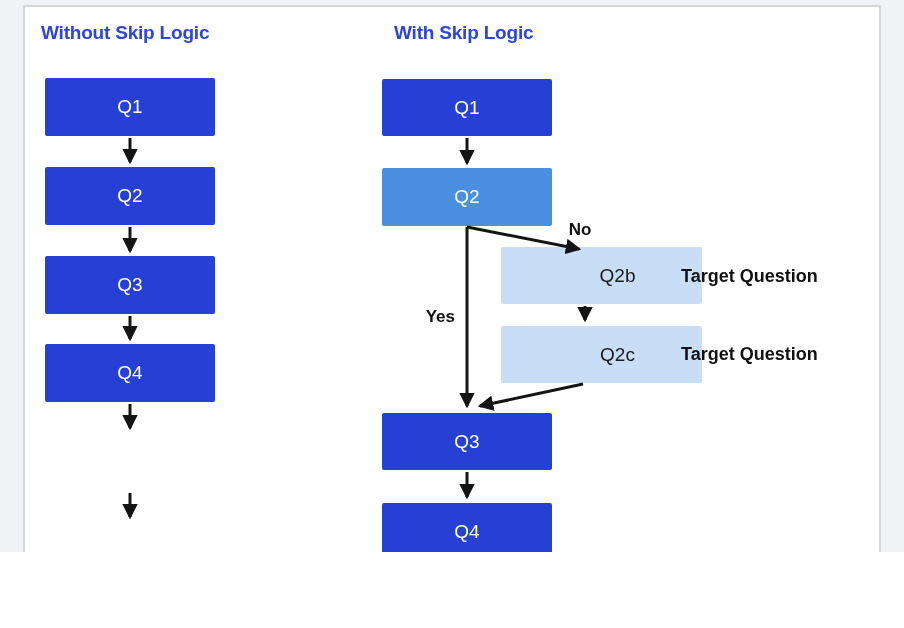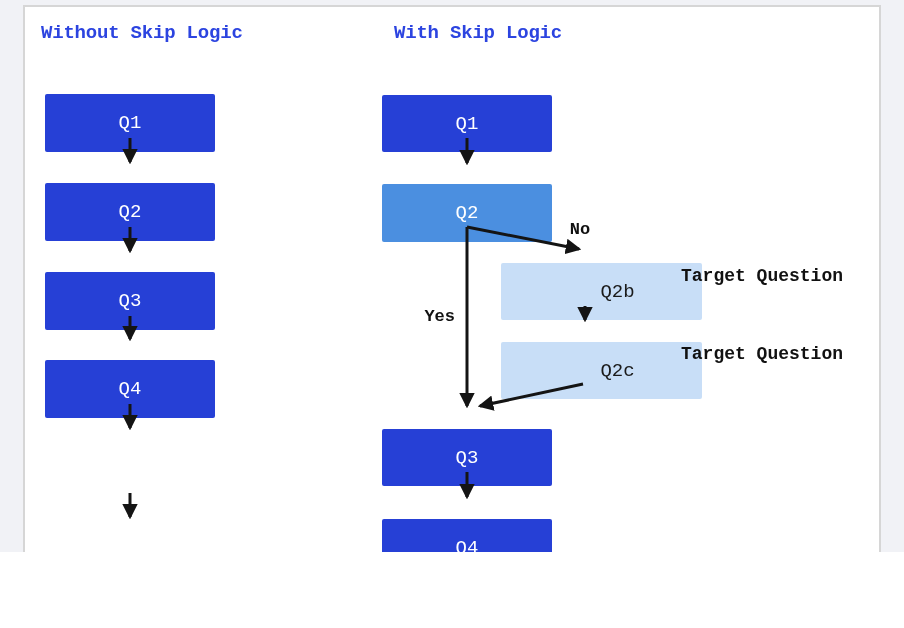--- a/index.html
+++ b/index.html
@@ -1,20 +1,20 @@
 <!DOCTYPE html>
 <html style="--page-bg: #f1f2f6; --card-bg: #ffffff; --card-border: #d6d6d6; --node-fill: #2640d6; --node-text: #ffffff; --trigger-fill: #4b8fe0; --target-fill: #c8def7; --target-text: #1a1a1a; --heading-text: #2c44e0; --trigger-label-text: #3d5de6; --black-label-text: #111111; --arrow: #141414;"><head>
 <meta charset="utf-8">
 <style>
   html,body{margin:0;padding:0;}
   .stage{
     position:relative;
     width:904px;height:552px;
     background:var(--page-bg,#f1f2f6);
-    font-family:Liberation Mono, monospace;
+    font-family:Liberation Sans, sans-serif;
     overflow:hidden;
   }
   .card{
     position:absolute;left:23px;top:5px;
     width:858px;height:600px;
     box-sizing:border-box;
     background:var(--card-bg,#ffffff);
     border:2px solid var(--card-border,#d6d6d6);
   }
   .heading{
@@ -22,21 +22,20 @@
     font-size:19px;font-weight:700;
     letter-spacing:-0.2px;
     color:var(--heading-text,#2c44e0);
     white-space:nowrap;
   }
   .node{
     position:absolute;
     display:flex;align-items:center;justify-content:center;
     font-size:19px;border-radius:2px;
     white-space:nowrap;
-    margin-top:16px;
   }
   .primary{background:var(--node-fill,#2640d6);color:var(--node-text,#fff);width:170px;height:58px;}
   .trigger{background:var(--trigger-fill,#4b8fe0);color:var(--node-text,#fff);width:170px;height:58px;}
   .target{background:var(--target-fill,#c8def7);color:var(--target-text,#1a1a1a);width:169px;height:57px;padding-left:32px;}
   .ann{
     position:absolute;font-weight:700;font-size:18px;
     color:var(--black-label-text,#111);white-space:nowrap;
   }
   .ann.trigger-label{color:var(--trigger-label-text,#3d5de6);}
   .branch{

